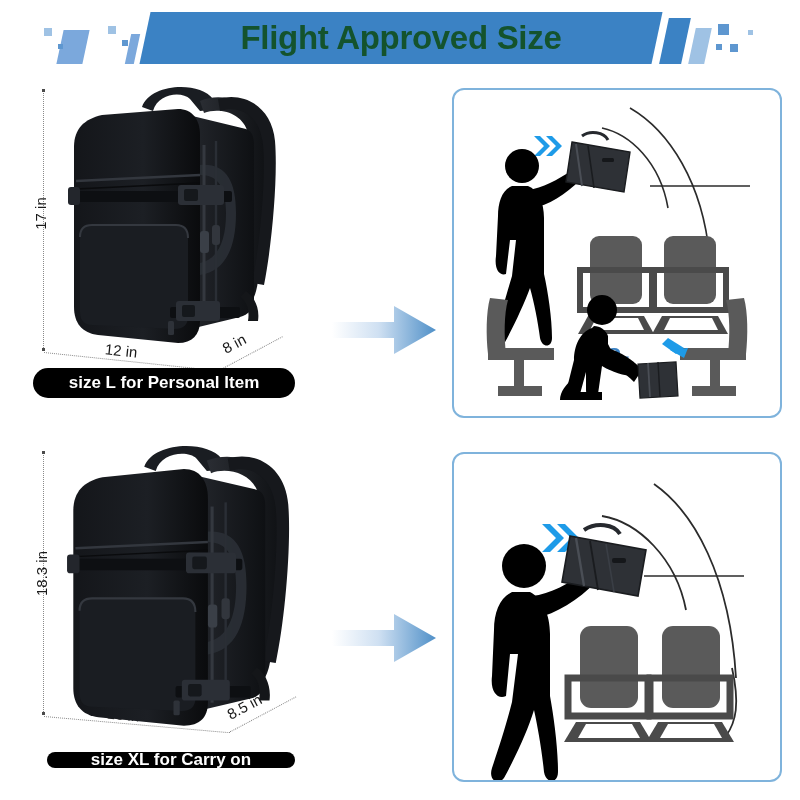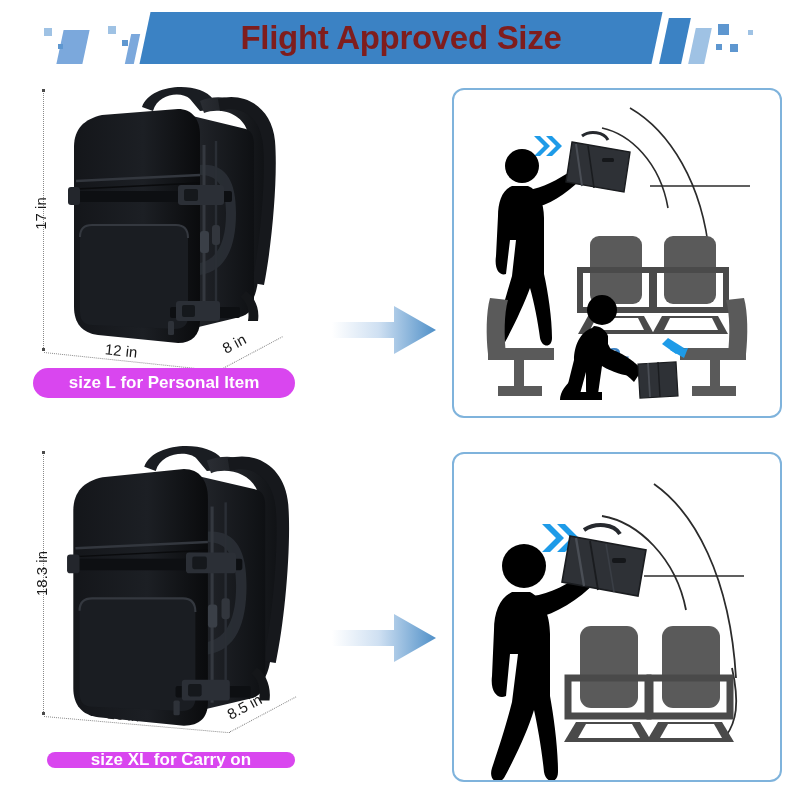--- a/index.html
+++ b/index.html
@@ -29,21 +29,21 @@
     background: #3B82C4;
     transform: skewX(-12deg);
   }
   .banner-title {
     position: absolute;
     left: 145px; top: 12px;
     width: 512px; height: 52px;
     display: flex;
     align-items: center;
     justify-content: center;
-    color: #7f1d1d;
+    color: #14532d;
     font-size: 33px;
     font-weight: bold;
     letter-spacing: -0.3px;
     white-space: nowrap;
   }
   .deco-slab {
     position: absolute;
     background: #7BA8DC;
     transform: skewX(-12deg);
   }
@@ -97,21 +97,21 @@
     white-space: nowrap;
   }
   .dim-label.vert {
     transform: rotate(-90deg);
     transform-origin: center center;
   }
 
   
   .size-badge {
     position: absolute;
-    background: #d946ef;
+    background: #000000;
     border-radius: 999px;
     color: #ffffff;
     font-size: 17px;
     font-weight: bold;
     display: flex;
     align-items: center;
     justify-content: center;
     white-space: nowrap;
     padding: 0 14px;
     box-sizing: border-box;

